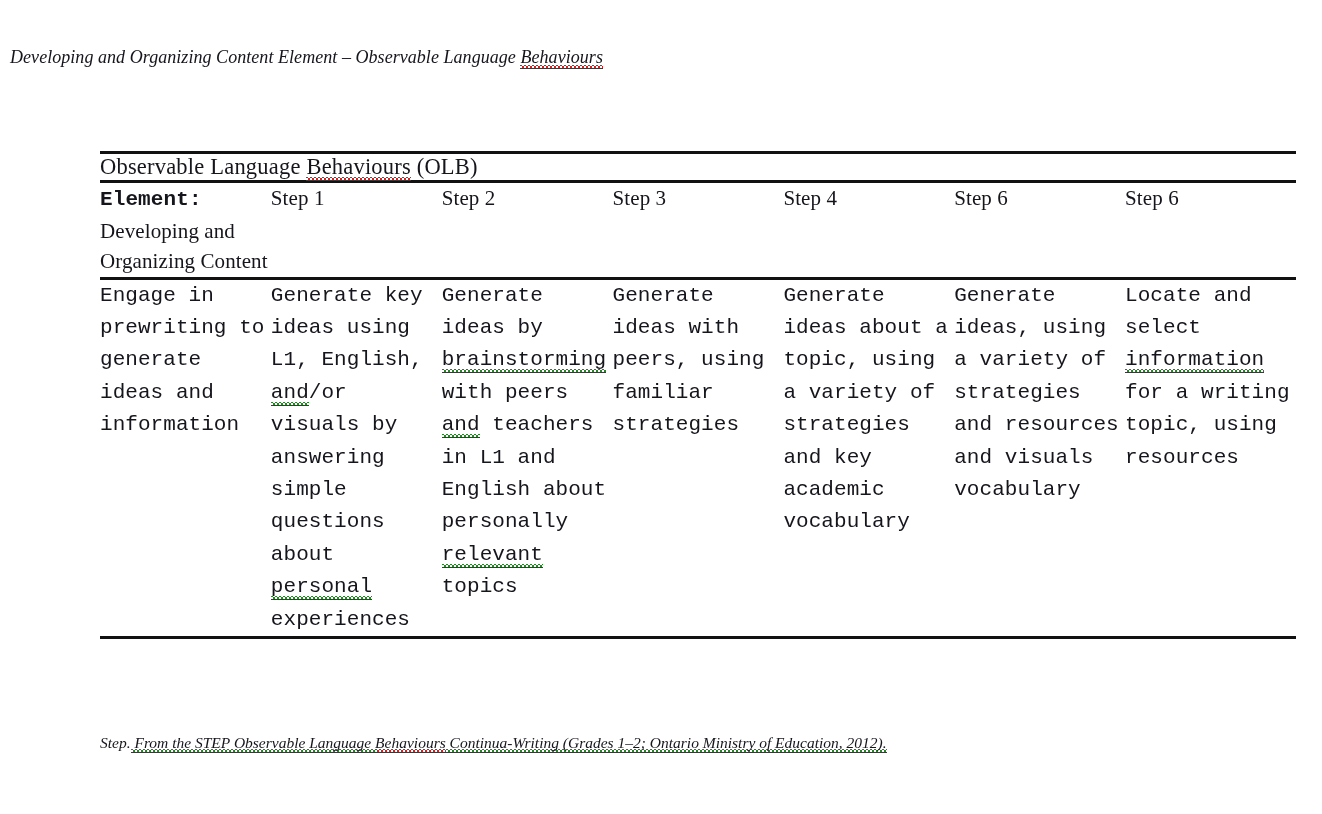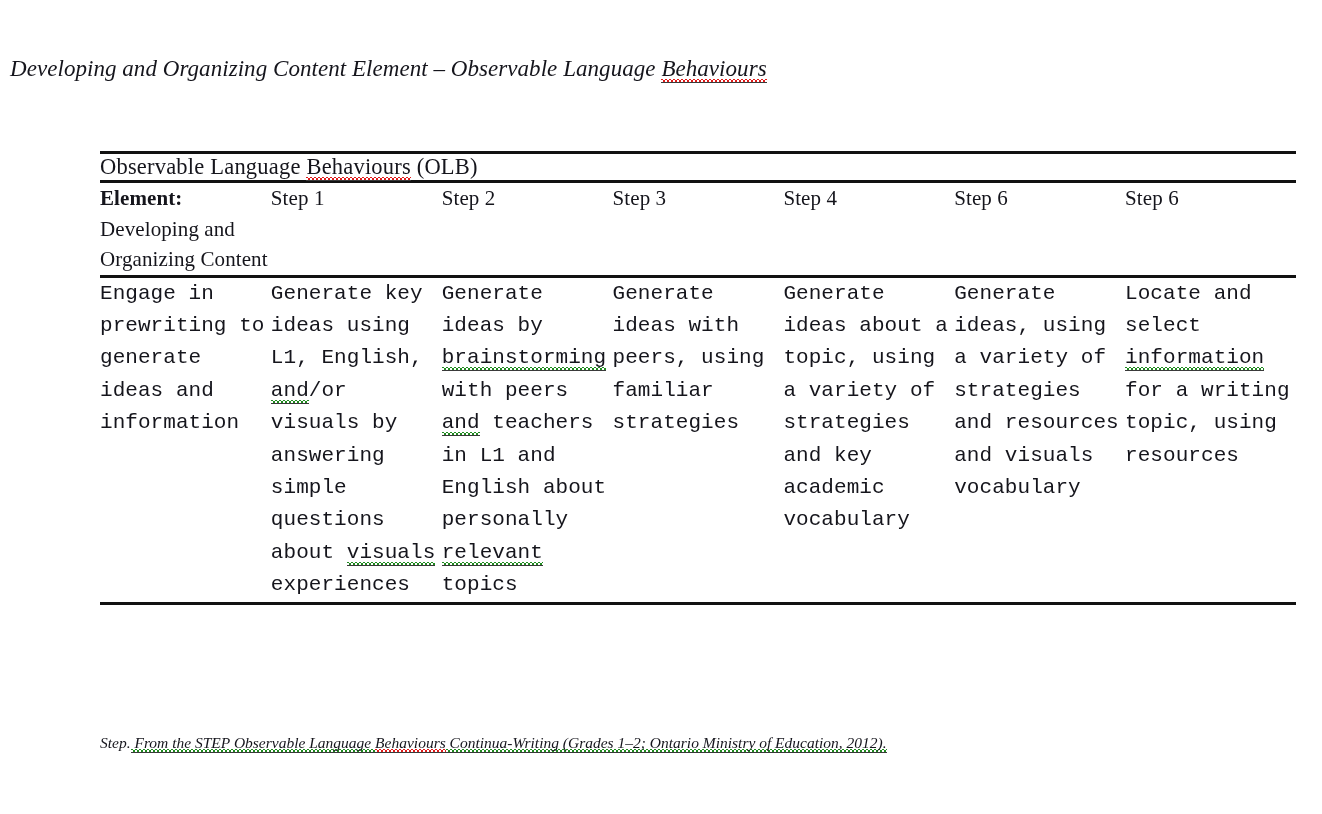--- a/index.html
+++ b/index.html
@@ -24,23 +24,23 @@
     width: 1290px;
   }
   #table-number {
     font-size: 21px;
     line-height: 30px;
     color: #1a1a22;
     letter-spacing: 0.1px;
   }
   #table-title {
     font-style: italic;
-    font-size: 23px;
+    font-size: 18px;
     line-height: 30px;
-    margin-top: 44px;
+    margin-top: 32px;
     color: #15151c;
     letter-spacing: 0.05px;
     white-space: nowrap;
   }
 
   
   #olb-table {
     position: absolute;
     left: 100px;
     top: 151px;
@@ -70,21 +70,21 @@
   }
 
   
   .col-head {
     font-size: 21px;
     line-height: 30.5px;
     padding: 10px 14px 12px 0;
     letter-spacing: 0.1px;
   }
   .col-head.first { padding-left: 14px; }
-  .col-head b { font-weight: bold; }
+  .col-head b { font-weight: bold; font-family: Liberation Mono, monospace; }
 
   
   .body-cell {
     font-size: 21px;
     line-height: 32.4px;
     padding: 13px 14px 16px 0;
     letter-spacing: 0.05px;
     font-family: Liberation Mono, monospace;
   }
   .body-cell.first {
@@ -161,21 +161,21 @@
     <th class="col-head" style="width:187px">Step 1</th>
     <th class="col-head" style="width:206px">Step 2</th>
     <th class="col-head" style="width:136px">Step 3</th>
     <th class="col-head" style="width:168px">Step 4</th>
     <th class="col-head" style="width:169px">Step 6</th>
     <th class="col-head" style="width:168px">Step 6</th>
   </tr>
 
   <tr class="rule-bottom">
     <td class="body-cell first">Engage in prewriting to generate ideas and information</td>
-    <td class="body-cell"><span>Generate key ideas using L1, English, </span><span class="sq-green ul-solid">and</span><span>/or visuals by answering simple questions about </span><span class="sq-green ul-solid">visuals</span><span> experiences</span></td>
+    <td class="body-cell"><span>Generate key ideas using L1, English, </span><span class="sq-green ul-solid">and</span><span>/or visuals by answering simple questions about </span><span class="sq-green ul-solid">personal</span><span> experiences</span></td>
     <td class="body-cell"><span>Generate ideas by </span><span class="sq-green ul-solid">brainstorming</span><span> with peers </span><span class="sq-green ul-solid">and</span><span> teachers in L1 and English about personally </span><span class="sq-green ul-solid">relevant</span><span> topics</span></td>
     <td class="body-cell"><span>Generate ideas with peers, using familiar strategies</span></td>
     <td class="body-cell"><span>Generate ideas about a topic, using a variety of strategies and key academic vocabulary</span></td>
     <td class="body-cell"><span>Generate ideas, using a variety of strategies and resources and visuals vocabulary</span></td>
     <td class="body-cell"><span>Locate and select </span><span class="sq-green ul-solid">information</span><span> for a writing topic, using resources</span></td>
   </tr>
 </tbody>
   </table>
 
 <div id="table-note">

